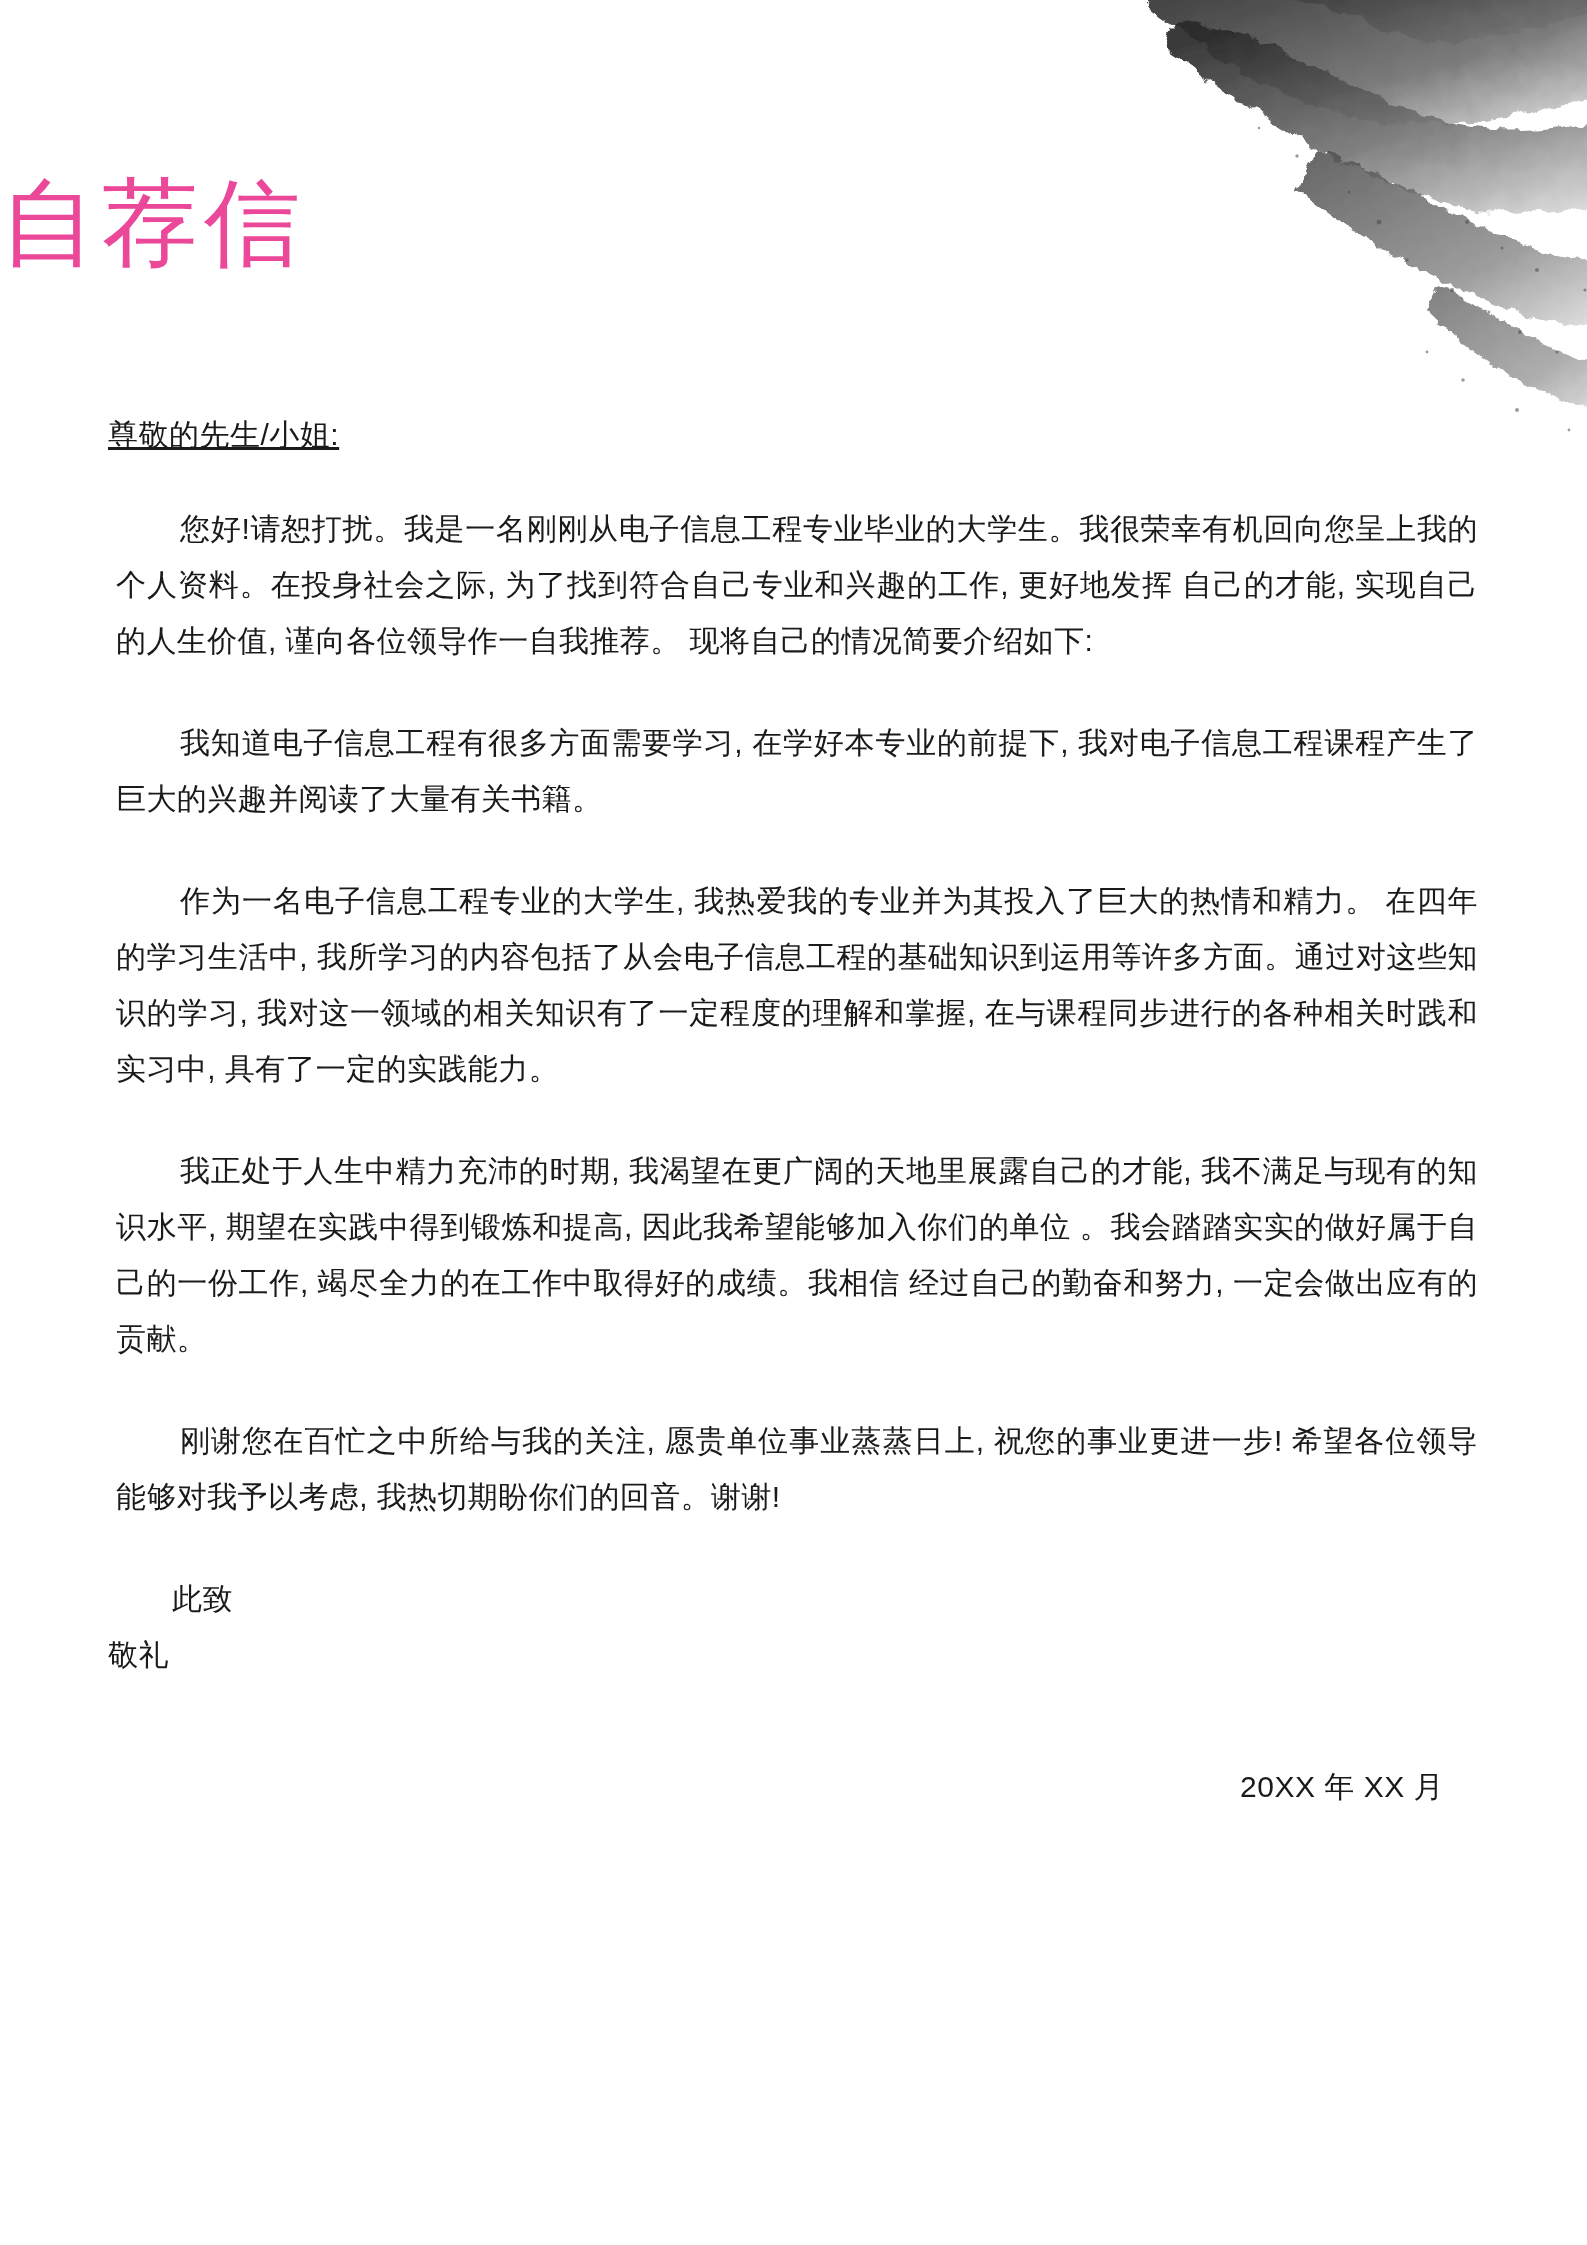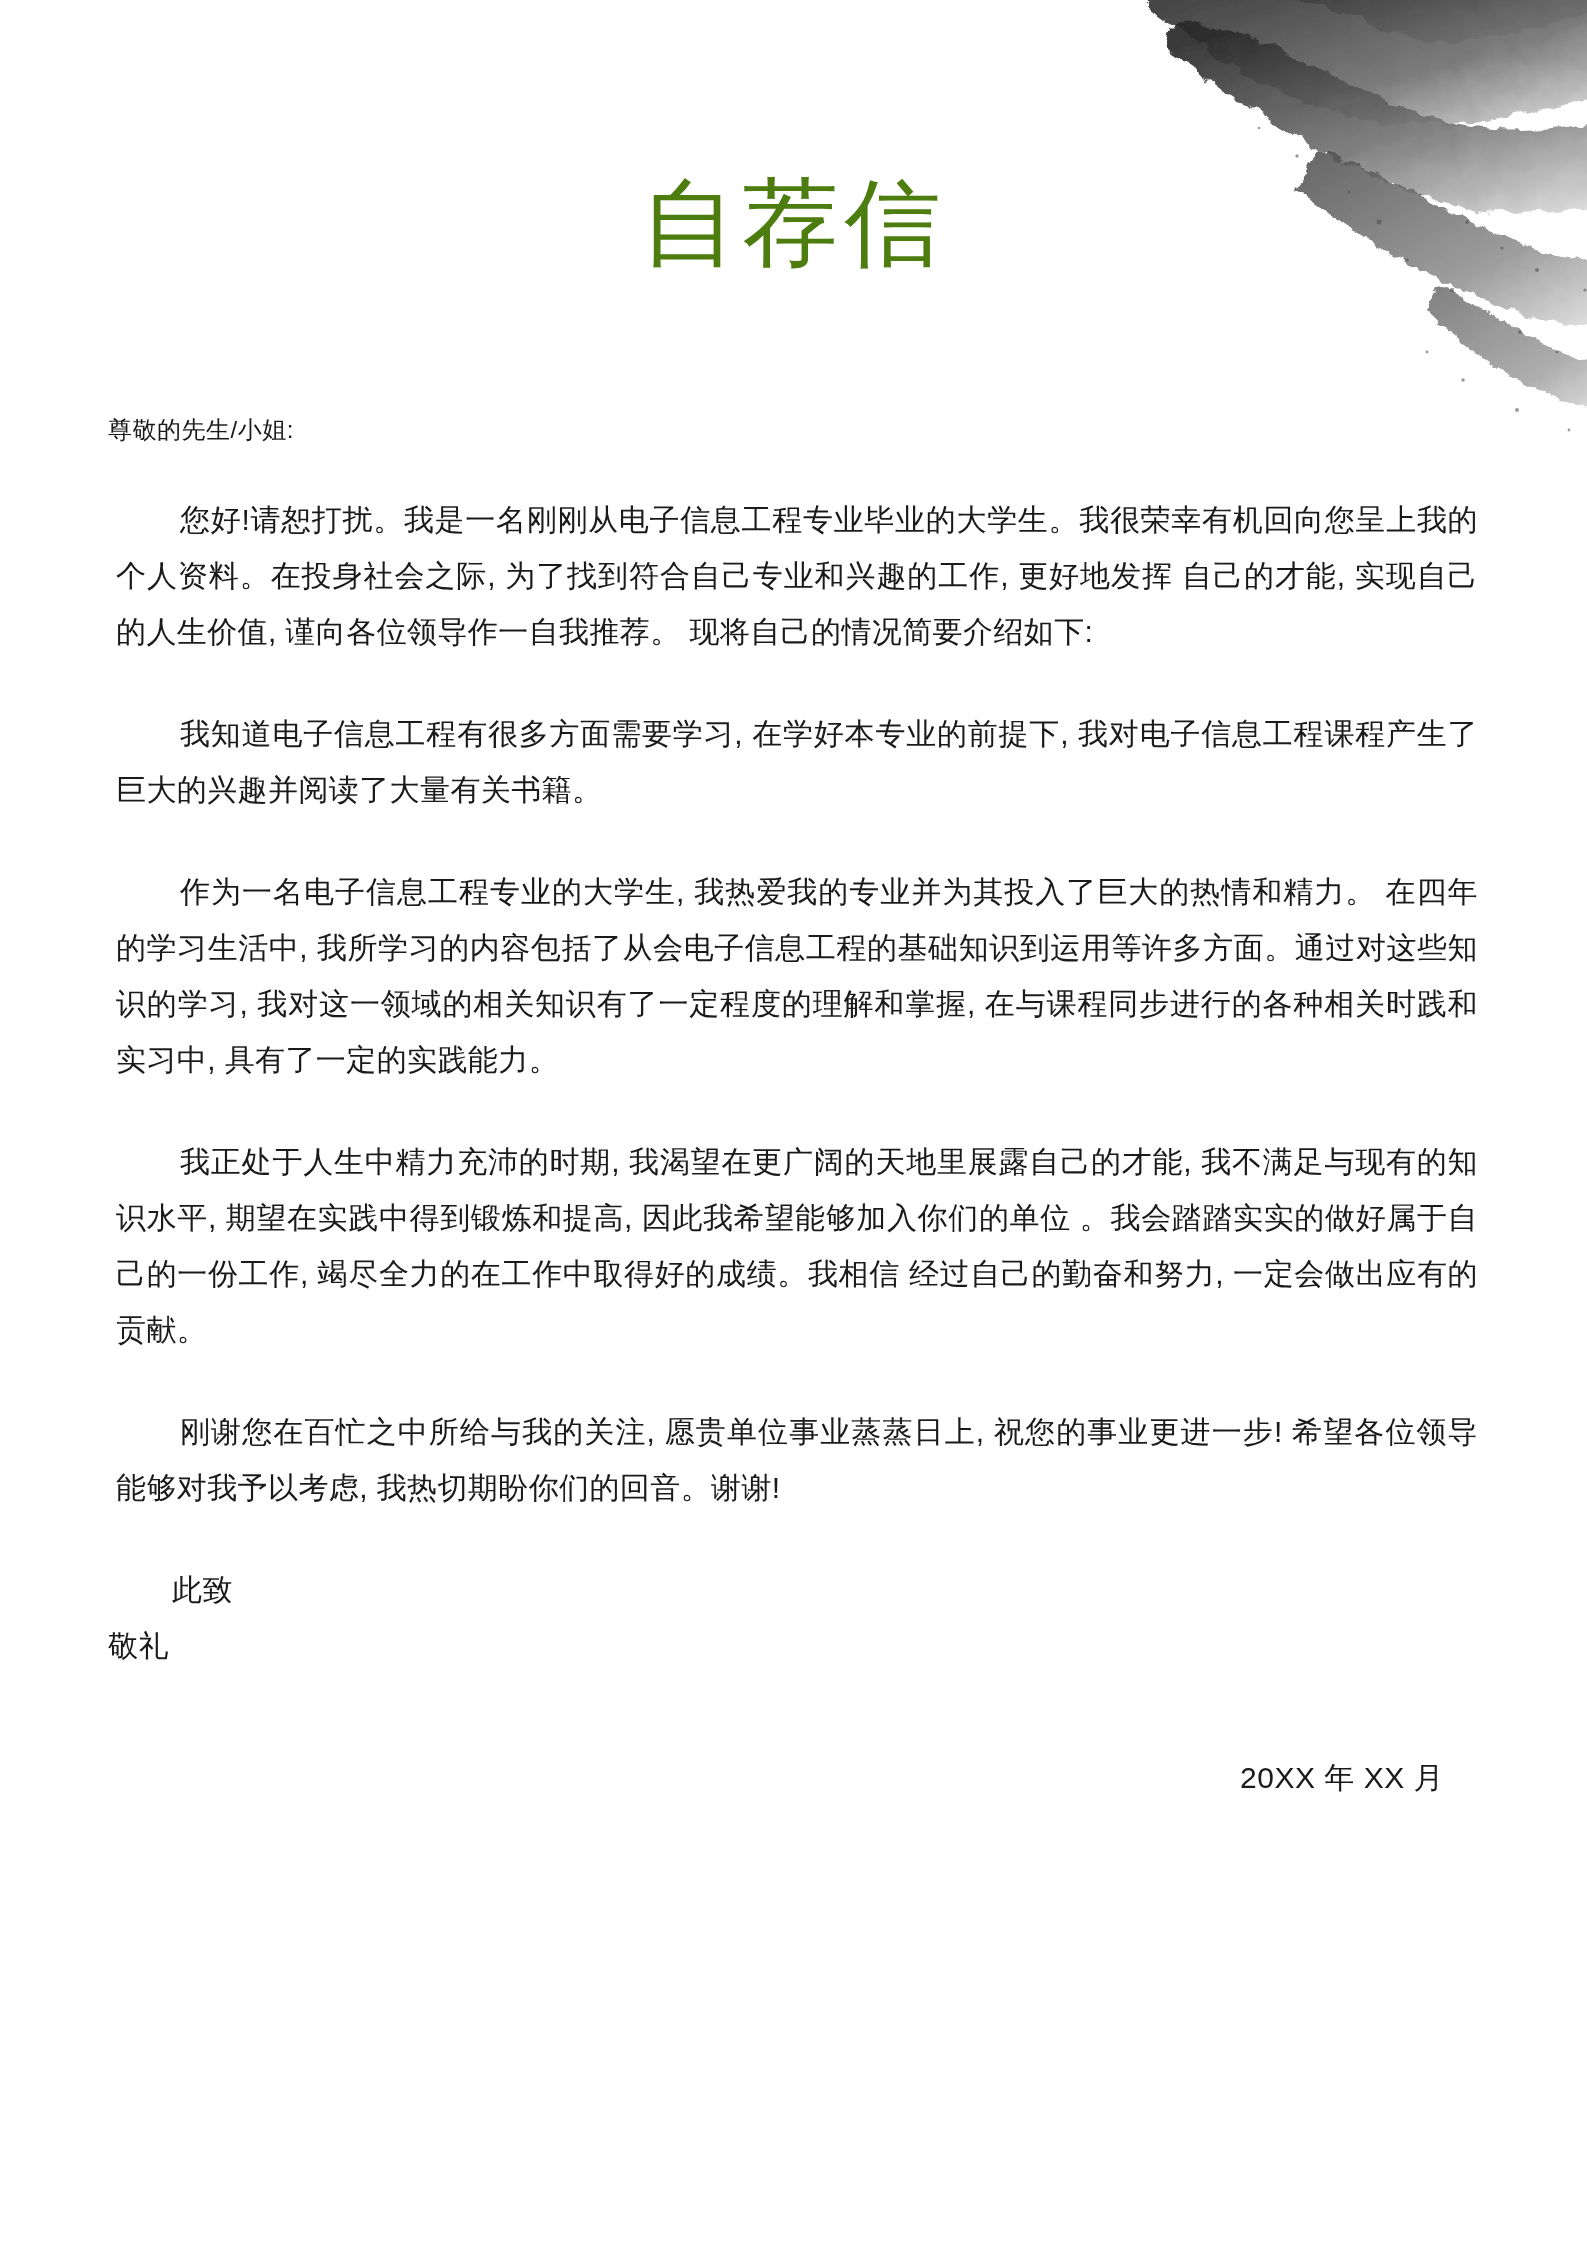--- a/index.html
+++ b/index.html
@@ -33,41 +33,41 @@
     width: 100%;
     height: 100%;
   }
 
   
   .doc-title {
     position: absolute;
     top: 170px;
     left: 0;
     width: 1587px;
-    text-align: center;
     font-size: 96px;
     line-height: 1.1;
     letter-spacing: 6px;
     font-weight: 400;
-    color: #4d7c0f;
+    color: #ec4899;
     font-family: "Liberation Sans", "DejaVu Sans", sans-serif;
   }
 
   
   .content {
     position: absolute;
     top: 412px;
     left: 108px;
     width: 1370px;
   }
   .salutation {
-    font-size: 24px;
+    font-size: 30px;
     line-height: 1.5;
     margin-bottom: 44px;
     letter-spacing: 0.5px;
+    text-decoration: underline;
   }
   .para {
     font-size: 30px;
     line-height: 56px;
     text-align: justify;
     text-justify: inter-character;
     text-indent: 64px;
     margin: 0 0 46px 8px;
     letter-spacing: 0.4px;
   }

